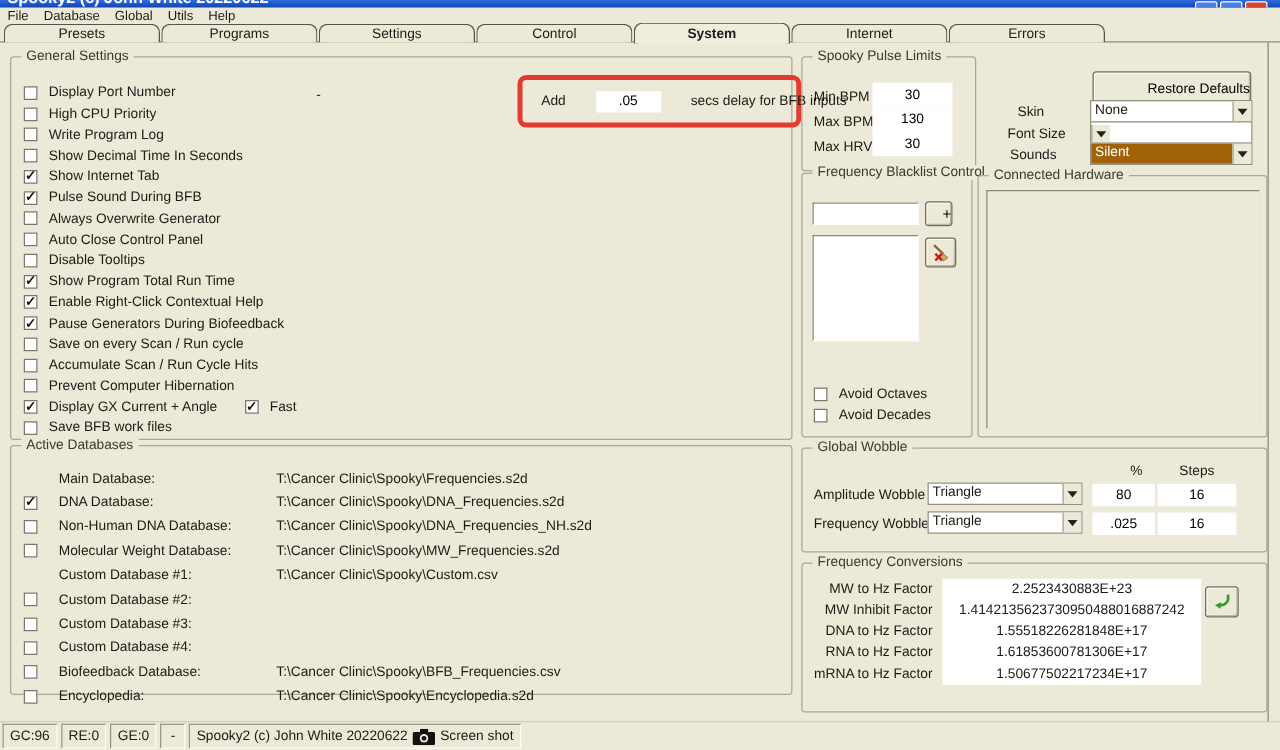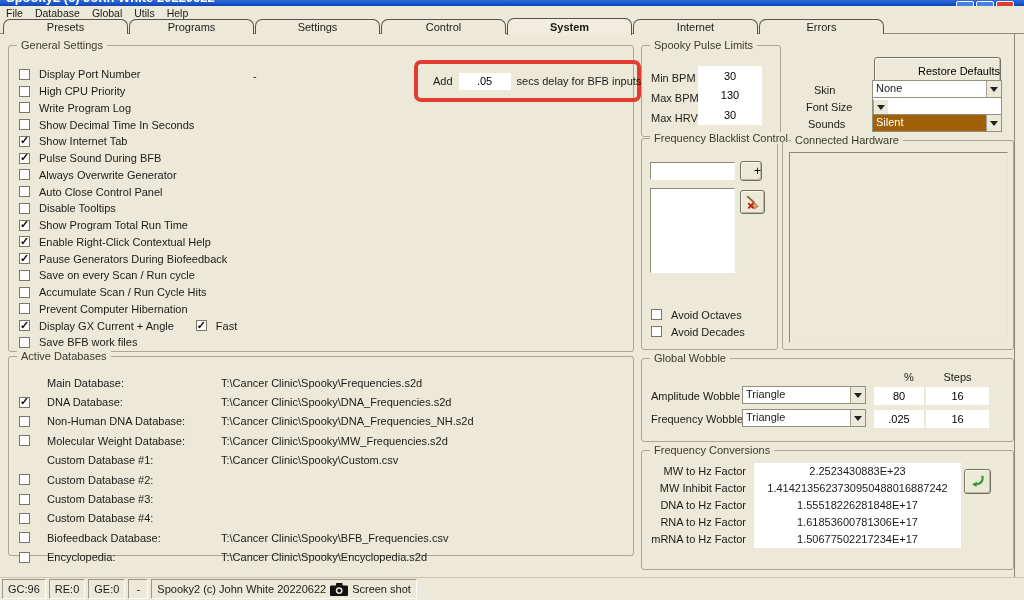--- a/index.html
+++ b/index.html
@@ -42,21 +42,21 @@
   .g-rows { position:absolute; left:10px; top:20px; }
   .g-row { height:16.75px; display:flex; align-items:center; white-space:nowrap; }
   .g-row .lbl { margin-left:9px; }
 
   .dash { position:absolute; left:244px; top:24px; }
 
   
   .redbox { position:absolute; left:405px; top:14px; width:227px; height:42px; border:4px solid #e23b30; border-radius:7px;
     display:flex; align-items:center; white-space:nowrap; }
   .redbox .add-lbl { margin-left:15px; }
-  .redbox input { width:52px; height:17px; margin:0 6px; text-align:center; border:none; background:#fff; font:inherit; }
+  .redbox input { width:52px; height:17px; margin:0 24px; text-align:center; border:none; background:#fff; font:inherit; }
 
   input.field { background:#fff; border:1px solid; border-color:#8a8876 #fdfcf7 #fdfcf7 #8a8876; font:inherit; }
 
   
   .pl-label { position:absolute; left:9px; white-space:nowrap; }
   .pl-vals { position:absolute; left:56px; top:20px; width:64px; }
   .pl-vals input { display:block; width:64px; height:19.5px; border:none; background:#fff; text-align:center; font:inherit; }
 
   
   .btn { background:#ECE9D8; border:1px solid #73705f; border-radius:3px;
@@ -69,21 +69,21 @@
   .combo .carrow::after { content:""; border:4px solid transparent; border-top:5px solid #222; margin-top:5px; }
   .combo.sel .cfield { background:#a16207; color:#fff; }
 
   .rt-label { position:absolute; width:56px; text-align:left; white-space:nowrap; }
 
   
   .bl-input { position:absolute; left:8px; top:23px; width:85px; height:18px; }
   .bl-add { position:absolute; left:98px; top:22px; width:22px; height:20px; font-size:12px; line-height:18px; }
   .bl-list { position:absolute; left:8px; top:49px; width:85px; height:85px; background:#fff; border:1px solid; border-color:#8a8876 #fdfcf7 #fdfcf7 #8a8876; }
   .bl-clear { position:absolute; left:98px; top:51px; width:25px; height:24px; display:flex; align-items:center; justify-content:center; }
-  .bl-cb { position:absolute; display:flex; white-space:nowrap; }
+  .bl-cb { position:absolute; display:flex; align-items:center; white-space:nowrap; }
   .bl-cb .lbl { margin-left:9px; }
 
   
   .hw-box { position:absolute; left:6px; top:11px; width:219px; height:191px; border:1px solid; border-color:#8a8876 #e8e5d4 #e8e5d4 #8a8876; }
 
   
   .db-rows { position:absolute; left:10px; top:16px; }
   .db-row { height:19.4px; display:flex; align-items:center; white-space:nowrap; }
   .db-row .cbcell { width:11px; }
   .db-row .lbl { position:absolute; left:28px; }

